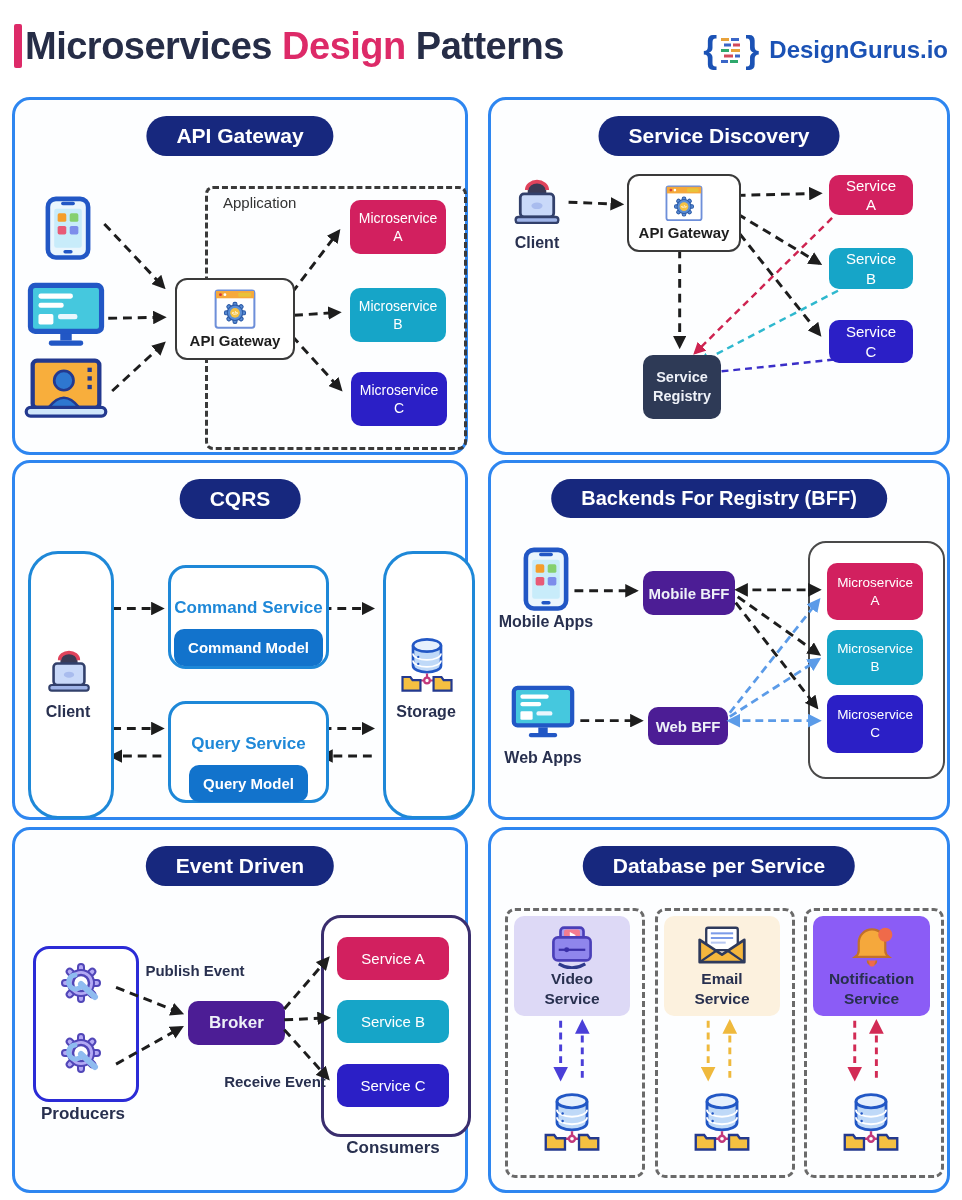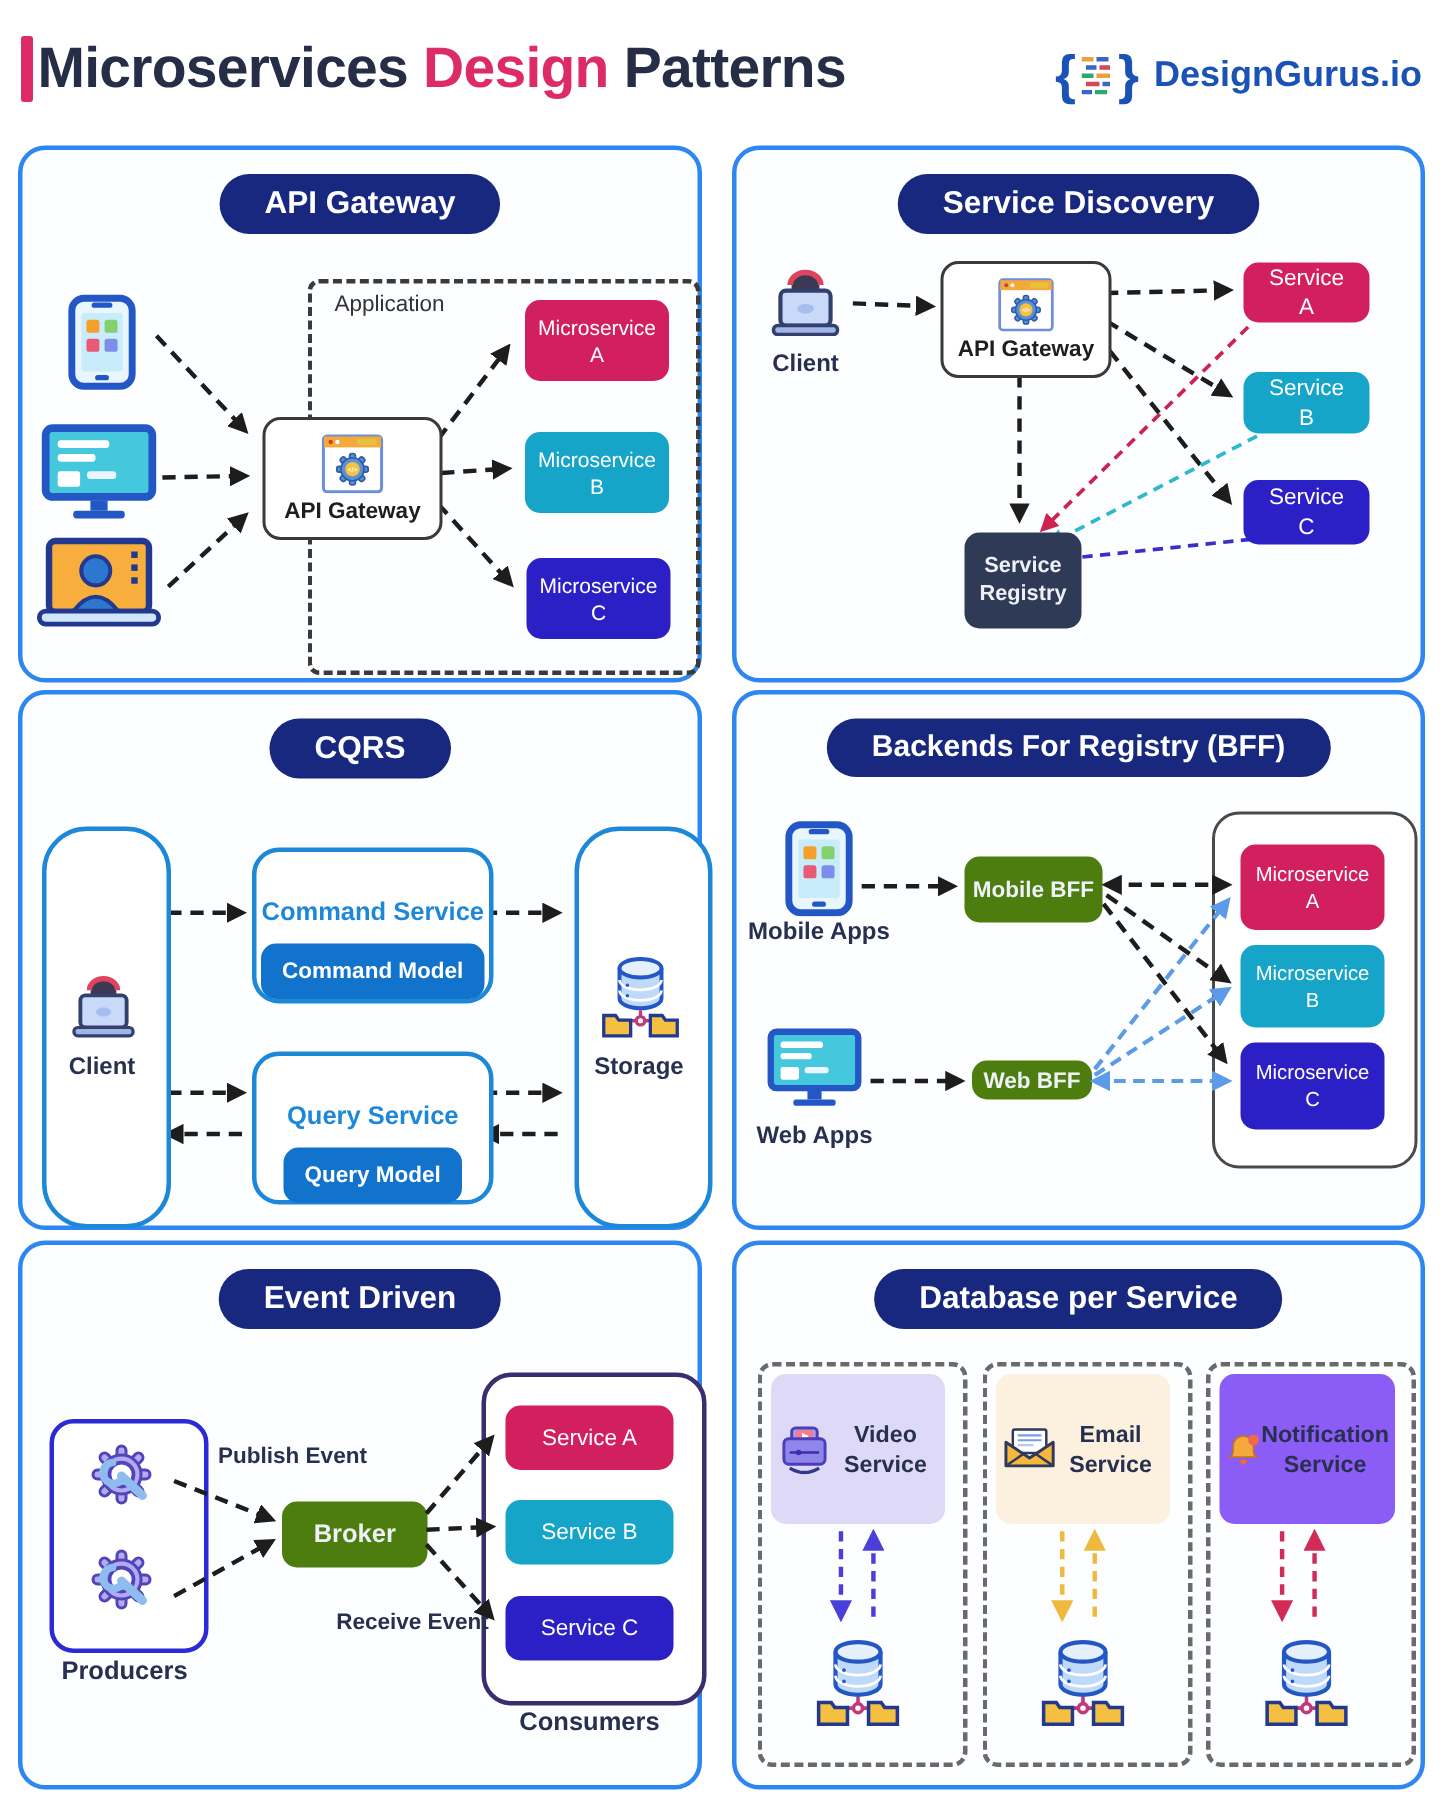--- a/index.html
+++ b/index.html
@@ -1,32 +1,32 @@
 <!DOCTYPE html>
 <html><head>
 <meta charset="utf-8">
 <style>
   html,body{margin:0;padding:0;background:#fff}
   .page{position:relative;width:962px;height:1200px;background:#fff;font-family:"Liberation Sans",sans-serif;overflow:hidden}
   .abs{position:absolute}
   .panel{position:absolute;background:#FDFEFF;border:3.5px solid #2E86F0;border-radius:18px;box-sizing:border-box}
   .pill{position:absolute;top:16px;left:50%;transform:translateX(-50%);background:#17287E;color:#fff;font-weight:bold;font-size:21px;padding:8px 30px;border-radius:30px;white-space:nowrap;z-index:3}
   .svc{position:absolute;border-radius:10px;color:#fff;font-weight:normal;display:flex;align-items:center;justify-content:center;text-align:center;line-height:1.3;box-sizing:border-box;padding:2px 16px;z-index:2}
-  .dark{position:absolute;background:#4d7c0f;color:#Eef1f8;font-weight:bold;display:flex;align-items:center;justify-content:center;border-radius:10px;z-index:2}
+  .dark{position:absolute;background:#4c1d95;color:#Eef1f8;font-weight:bold;display:flex;align-items:center;justify-content:center;border-radius:10px;z-index:2}
   .gwbox{position:absolute;background:#fff;border:2.5px solid #3A3A3A;border-radius:12px;display:flex;flex-direction:column;align-items:center;justify-content:center;gap:3px;z-index:2}
   .gwlabel{font-size:15px;font-weight:bold;color:#1e1e1e}
   .cap{position:absolute;font-weight:bold;color:#28304F;font-size:15px;text-align:center;z-index:2}
   .arrows{position:absolute;left:0;top:0;width:100%;height:100%;pointer-events:none;z-index:1}
   .roundcol{position:absolute;border:3px solid #1E88D8;border-radius:30px;background:#fff;z-index:2}
   .cqbox{position:absolute;border:3px solid #1E88D8;border-radius:18px;background:#fff;text-align:center;z-index:2}
   .cqtitle{color:#1E88D8;font-weight:bold;font-size:17px;margin-top:30px}
   .cqbtn{background:#1273CC;color:#fff;font-weight:bold;font-size:15px;border-radius:10px;display:inline-block;padding:10px 14px;margin-top:11px}
   .dashbox{position:absolute;border:3px dashed #3A3A3A;border-radius:8px;z-index:0}
   .dashcol{position:absolute;border:3px dashed #6A6A6A;border-radius:10px;z-index:0}
-  .dbcard{position:absolute;border-radius:10px;display:flex;flex-direction:row;align-items:center;justify-content:space-between;padding:9px 4px 8px;box-sizing:border-box;z-index:2}
+  .dbcard{position:absolute;border-radius:10px;display:flex;flex-direction:column;align-items:center;justify-content:space-between;padding:9px 4px 8px;box-sizing:border-box;z-index:2}
   .dblabel{font-size:15.5px;font-weight:bold;color:#28304F;text-align:center;line-height:1.25;max-width:92px}
   .hdr-title{position:absolute;left:14px;top:24px;display:flex;align-items:center;gap:3px}
   .hdr-bar{width:8px;height:44px;background:#DD2A68;border-radius:2px}
   .hdr-text{font-size:38px;font-weight:800;color:#262D47;letter-spacing:-0.5px}
   .hdr-text .pink{color:#DD2A68}
   .brand{position:absolute;right:14px;top:32px;display:flex;align-items:center;gap:4px}
   .brand .brace{color:#1B52B5;font-size:36px;font-weight:bold;line-height:1}
   .brand .name{color:#1B52B5;font-size:24px;font-weight:bold;margin-left:6px}
 </style>
 </head>
@@ -275,21 +275,21 @@
     <rect x="10" y="10" width="30" height="4.5" rx="2" fill="#fff"></rect>
         <rect x="10" y="18" width="22" height="4.5" rx="2" fill="#fff"></rect>
     <rect x="10" y="28" width="13" height="9" rx="1.5" fill="#fff"></rect>
         <rect x="27" y="28" width="17" height="4.5" rx="2" fill="#EAF6FD"></rect>
     <rect x="29" y="45" width="10" height="6" fill="#2257C5"></rect>
         <rect x="19" y="51" width="30" height="4.5" rx="2" fill="#2257C5"></rect>
   </svg>
   <div class="cap" style="left:2px;top:286px;width:100px;font-size:16px">Web Apps</div>
 
   <div class="dark" style="left:152px;top:108px;width:92px;height:44px;font-size:15px">Mobile BFF</div>
-  <div class="dark" style="left:157px;top:244px;width:80px;height:26px;font-size:15px">Web BFF</div>
+  <div class="dark" style="left:157px;top:244px;width:80px;height:38px;font-size:15px">Web BFF</div>
 
   <div class="abs" style="left:317px;top:78px;width:133px;height:234px;border:2.5px solid #4A4A4A;border-radius:18px;background:#fff;z-index:1"></div>
   <div class="svc" style="left:336px;top:100px;width:96px;height:57px;background:#D2205F;font-size:13.5px">Microservice A</div>
   <div class="svc" style="left:336px;top:167px;width:96px;height:55px;background:#16A5C8;font-size:13.5px">Microservice B</div>
   <div class="svc" style="left:336px;top:232px;width:96px;height:58px;background:#2B1FC6;font-size:13.5px">Microservice C</div>
 
   <svg class="arrows" style="z-index:2" viewBox="0 0 462 360">
     <line x1="84" y1="130" x2="146" y2="130" stroke="#1d1d1d" stroke-width="3" stroke-dasharray="9 6" marker-end="url(#ah-k)"></line>
     <line x1="90" y1="262" x2="151" y2="262" stroke="#1d1d1d" stroke-width="3" stroke-dasharray="9 6" marker-end="url(#ah-k)"></line>
     <line x1="250" y1="129" x2="332" y2="129" stroke="#1d1d1d" stroke-width="3" stroke-dasharray="9 6" marker-start="url(#ah-k)" marker-end="url(#ah-k)"></line>

